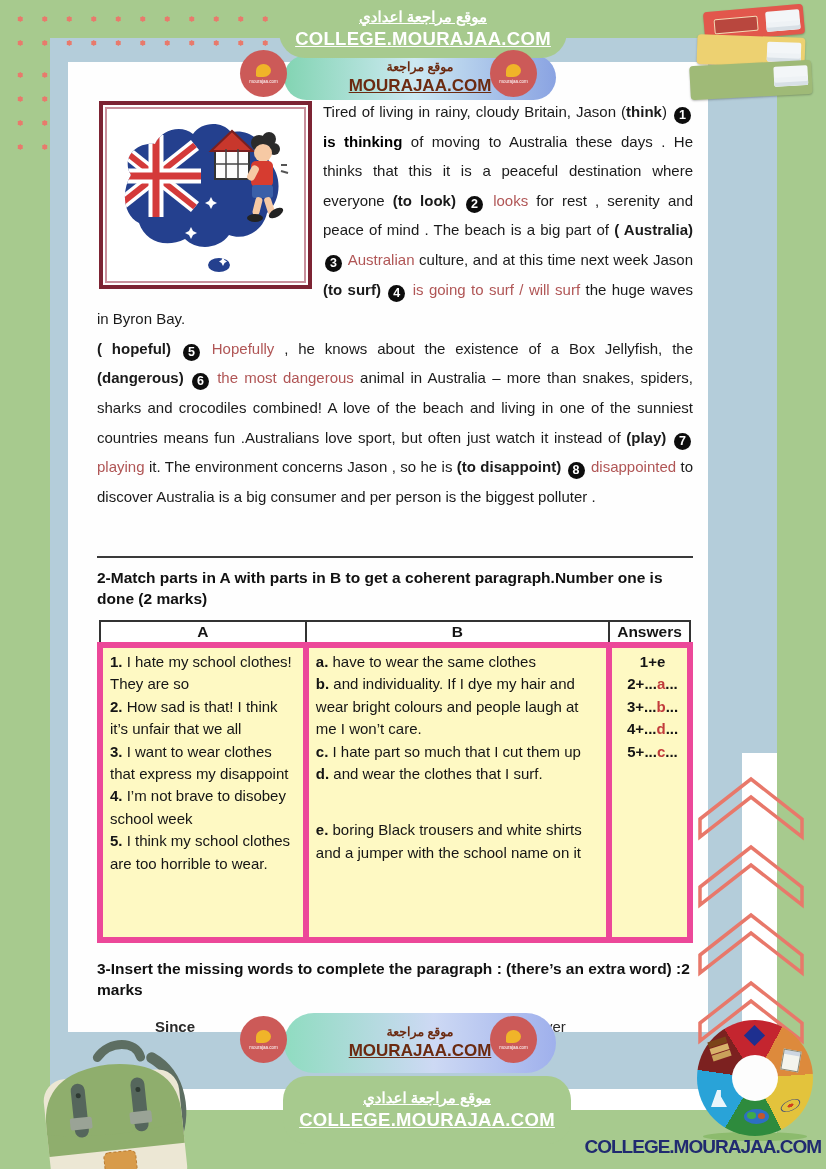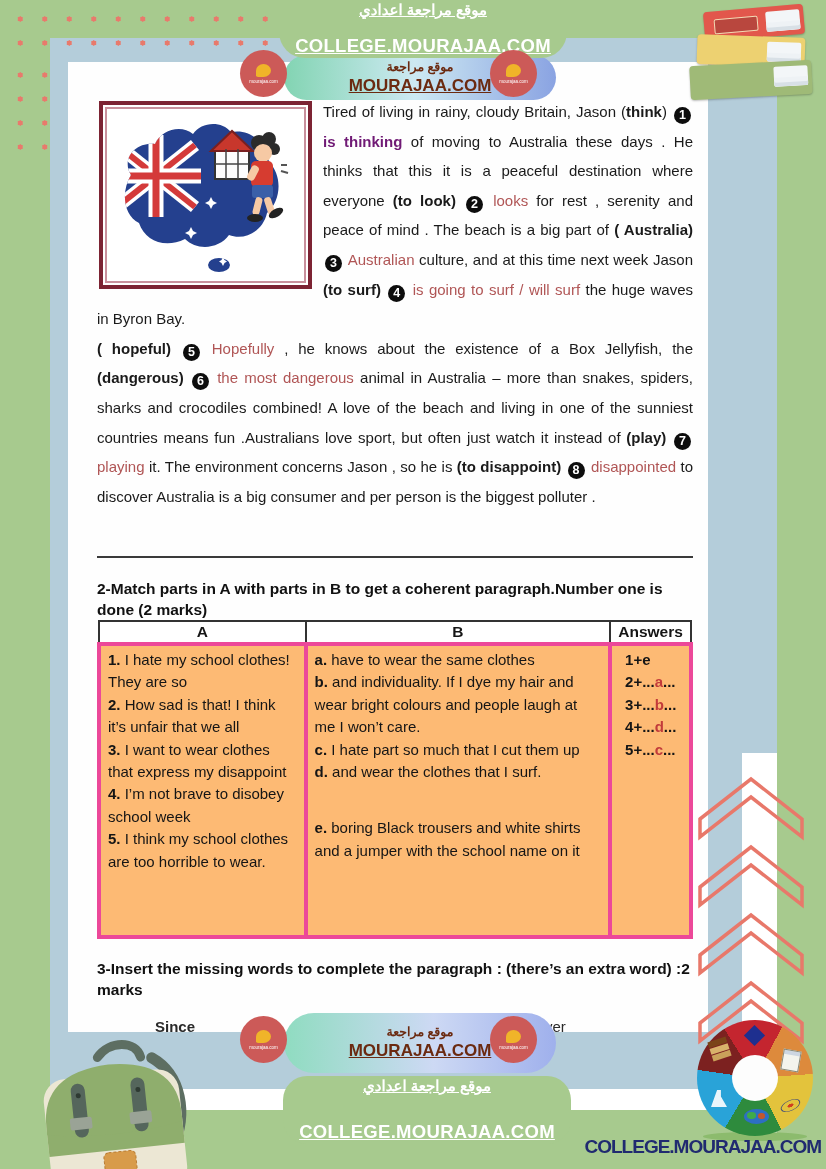--- a/index.html
+++ b/index.html
@@ -20,21 +20,21 @@
   .book{position:absolute;border-radius:4px;box-shadow:0 1px 2px rgba(0,0,0,.25);}
   .bk1{left:14px;top:2px;width:100px;height:30px;background:#e2574c;transform:rotate(-5deg);}
   .bk2{left:7px;top:30px;width:108px;height:30px;background:#edd171;transform:rotate(2deg);}
   .bk3{left:0;top:57px;width:122px;height:34px;background:#9fba77;transform:rotate(-3deg);}
   .pg{position:absolute;right:4px;top:5px;width:34px;height:20px;background:#f3f6f8;border-radius:2px;
       box-shadow:inset 0 -4px 0 #d8e0e6,inset 0 -9px 0 #eef2f5;}
   .lbl{position:absolute;left:10px;top:8px;width:42px;height:13px;background:rgba(0,0,0,.18);
        border:1px solid rgba(255,255,210,.8);border-radius:2px;}
   
   .green-box{position:absolute;background:#a7ca8e;display:flex;flex-direction:column;align-items:center;
-             justify-content:space-between;z-index:6;}
+             justify-content:center;z-index:6;}
   .hdr-box{left:279px;top:0;width:288px;height:58px;border-radius:0 0 26px 26px;}
   .ftr-box{left:283px;top:1076px;width:288px;height:68px;border-radius:24px;}
   .gb-ar{color:#fff;font-weight:bold;font-size:15px;text-decoration:underline;line-height:20px;}
   .gb-en{color:#fff;font-weight:bold;font-size:18.5px;text-decoration:underline;letter-spacing:.3px;line-height:24px;}
   
   .pill{position:absolute;display:flex;flex-direction:column;align-items:center;justify-content:center;z-index:5;}
   .pill-t{left:284px;top:55px;width:272px;height:45px;border-radius:24px;
           background:linear-gradient(90deg,#82d4b2,#cde9f2 48%,#8aa3e2);}
   .pill-b{left:284px;top:1013px;width:272px;height:60px;border-radius:30px;
           background:linear-gradient(90deg,#8fdcc0,#cdd9f4 55%,#9fb0ec);}
@@ -47,34 +47,34 @@
   .badge .btxt{font-size:4.5px;color:#fff;line-height:5px;margin-top:2px;text-align:center;}
   
   .passage{position:absolute;left:97px;top:97px;width:596px;font-size:15px;line-height:29.6px;
            color:#1a1a1a;text-align:justify;z-index:2;}
   .passage p{margin:0;}
   .p2{margin-top:12px;}
   .ausfig{float:left;width:205px;height:180px;margin:4px 11px 4px 2px;background:#fff;
           border:4px solid #7c2333;box-shadow:inset 0 0 0 2px #fff,inset 0 0 0 4px #c9909c;}
   .sg-b{font-weight:bold;}
   .sg-r{color:#b05555;}
-  .sg-rb{color:#701a75;font-weight:bold;}
+  .sg-rb{color:#000000;font-weight:bold;}
   .num-badge{display:inline-block;width:17px;height:17px;border-radius:50%;background:#0d0d0d;color:#fff;
              font-size:12.5px;font-weight:bold;line-height:17px;text-align:center;vertical-align:-2px;margin:0 2px;}
   
   .sec2{position:absolute;left:97px;top:556px;width:596px;z-index:2;}
-  .sec2 h3{margin:0;border-top:2px solid #3a3a3a;padding-top:20px;font-size:15.5px;line-height:21px;color:#111;}
+  .sec2 h3{margin:0;border-top:2px solid #3a3a3a;padding-top:9px;font-size:15.5px;line-height:21px;color:#111;}
   .match-table{position:absolute;left:97px;top:620px;width:596px;border-collapse:collapse;
                font-size:15px;color:#151515;z-index:2;}
   .match-table th{border:2px solid #333;font-size:15.5px;padding:1px 0;background:#fff;}
-  .match-table td{border:4px solid #ec4899;vertical-align:top;padding:3px 7px;line-height:22.4px;height:283px;background:#fdba74;}
+  .match-table td{border:6px solid #ec4899;vertical-align:top;padding:3px 7px;line-height:22.4px;height:283px;background:#fef9c3;}
   .cell-item b{font-weight:bold;}
   .cell-item.gap{margin-top:34px;}
   .ans-td{padding-left:13px !important;font-weight:bold;}
-  .ans-item{line-height:22.4px;}
+  .ans-item{line-height:22.4px;text-align:center;}
   .ans-red{color:#c23b3b;}
   
   .sec3{position:absolute;left:97px;top:958px;width:596px;font-size:15.5px;font-weight:bold;
         color:#111;line-height:21px;z-index:2;}
   .since{position:absolute;left:155px;top:1018px;font-size:15px;font-weight:bold;color:#2a2a2a;z-index:3;}
   .frag{position:absolute;left:545px;top:1018px;font-size:15px;color:#2a2a2a;z-index:3;}
   
   .chevrons{position:absolute;left:694px;top:773px;width:114px;height:290px;z-index:3;}
   
   .donut{position:absolute;left:697px;top:1020px;width:116px;height:116px;border-radius:50%;z-index:6;

